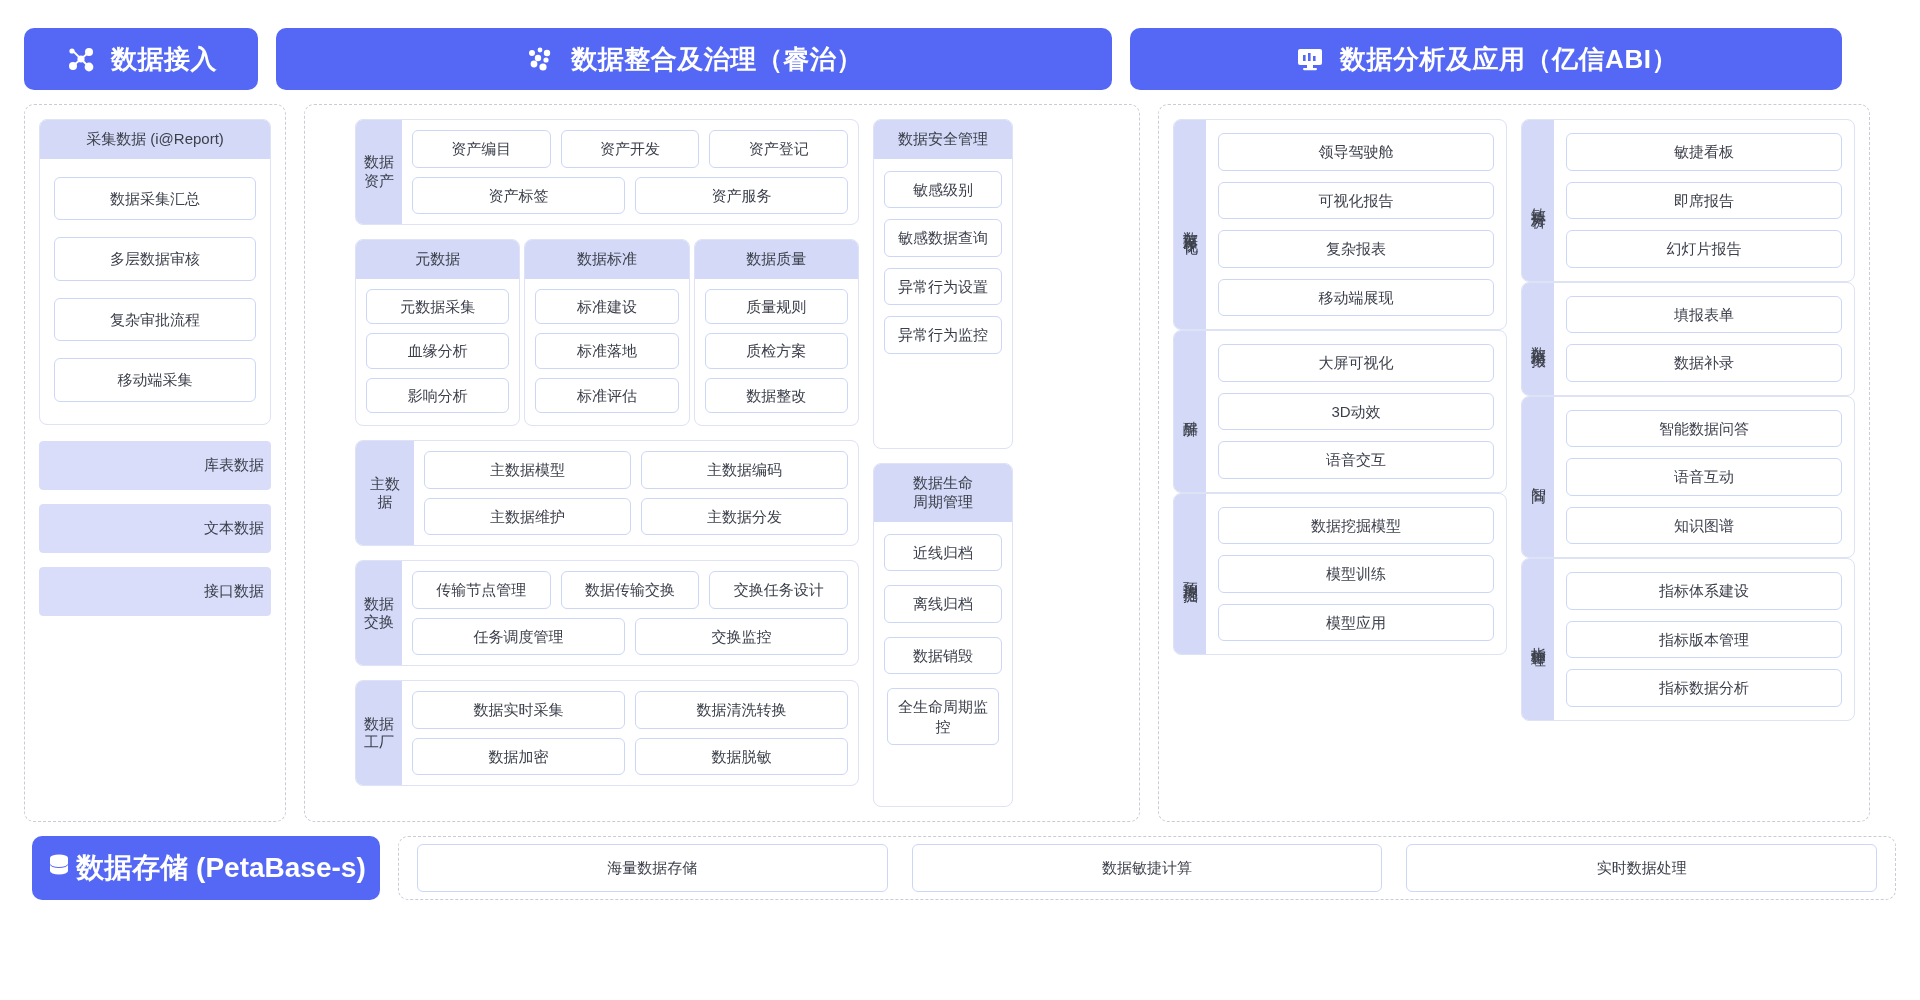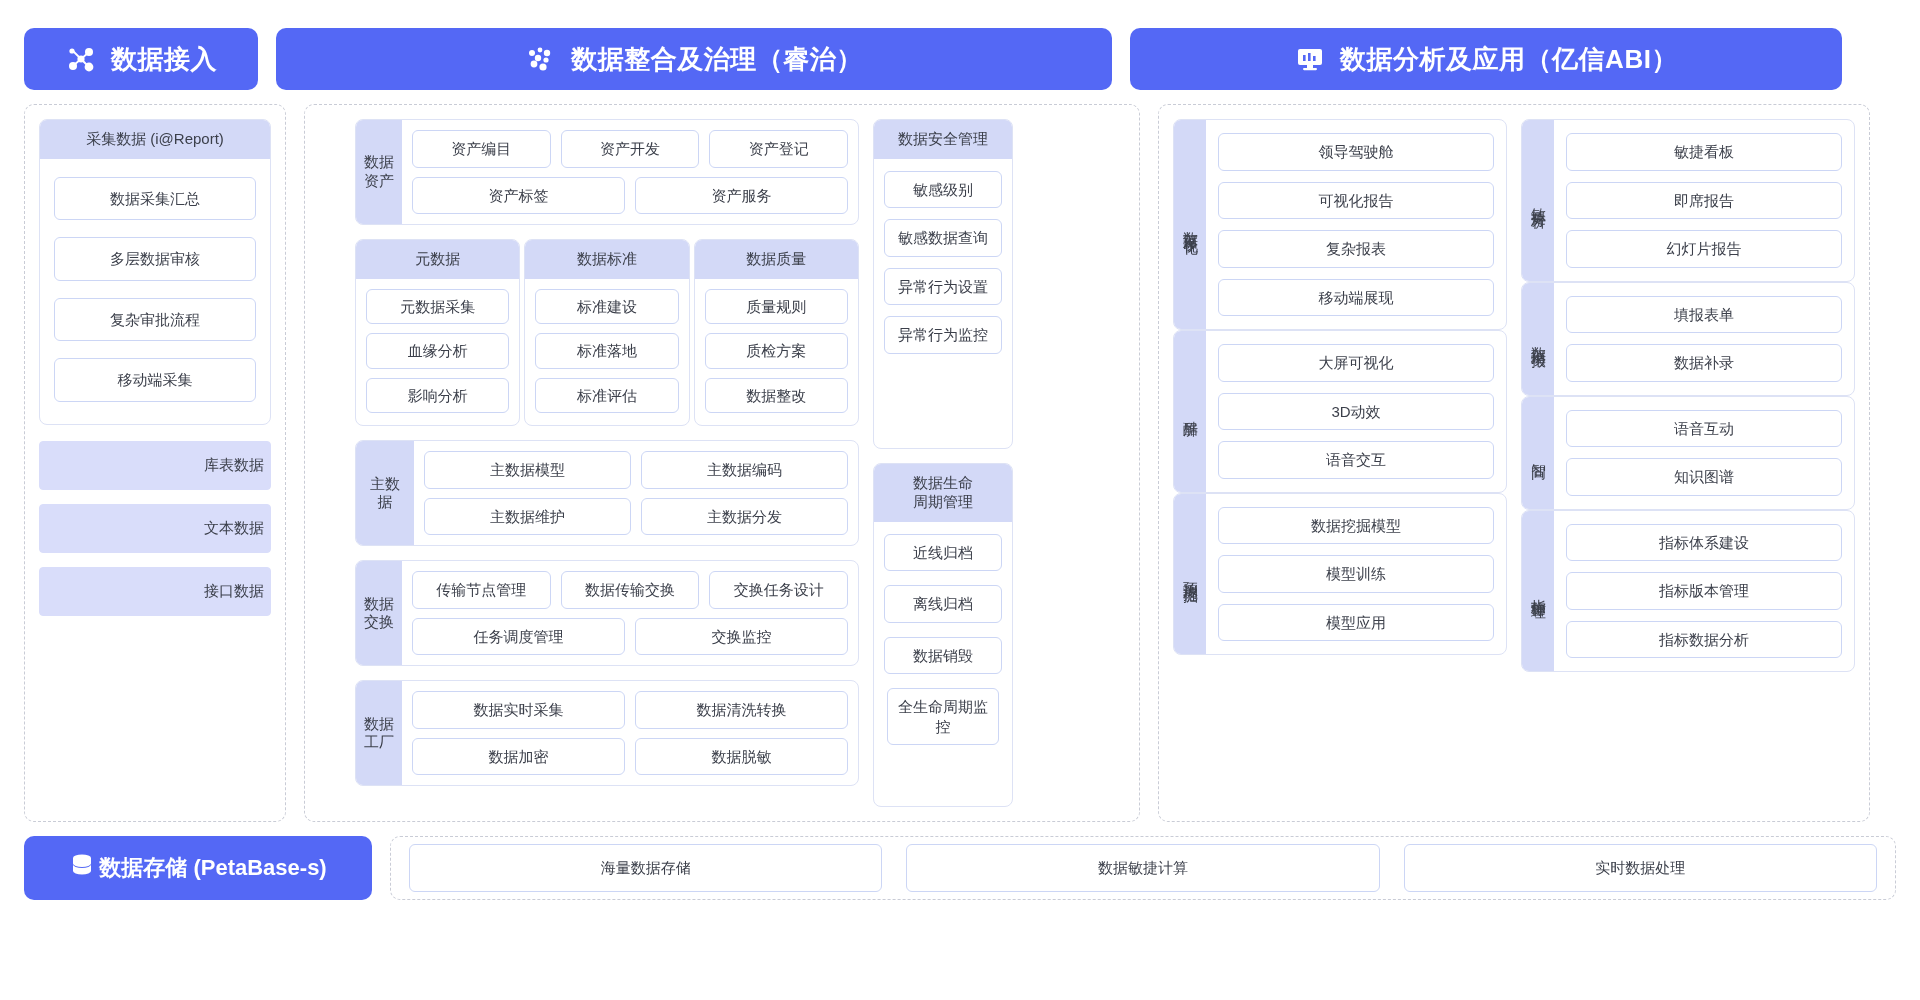--- a/index.html
+++ b/index.html
@@ -86,21 +86,21 @@
   
   .r-col { flex: 1; display: flex; flex-direction: column; }
   .r-col .sidecard { flex: 0 0 auto; }
   .r-col .side-body { gap: 11px; padding: 13px 12px; }
 
   
   .bottom { display: flex; gap: 18px; margin-top: 14px; align-items: stretch; }
   .store-pill {
     width: 348px; height: 64px; background: #5468f5; color: #fff;
     border-radius: 10px; display: flex; align-items: center; justify-content: center; gap: 4px;
-    font-size: 22px; font-weight: 700;
+    font-size: 28px; font-weight: 700; margin-left: 8px;
   }
   .store-rest {
     flex: 1; border: 1px dashed #c9ccd6; border-radius: 10px;
     display: flex; align-items: center; gap: 24px; padding: 10px 18px; height: 64px;
   }
   .store-rest .chip { flex: 1; padding: 13px 6px; font-size: 15px; }
 </style>
 </head>
 <body>
 
@@ -327,20 +327,21 @@
         <div class="sidecard">
           <div class="side-label vert">数据填报</div>
           <div class="side-body">
             <div class="chip">填报表单</div>
             <div class="chip">数据补录</div>
           </div>
         </div>
         <div class="sidecard">
           <div class="side-label vert">智问</div>
           <div class="side-body">
+            <div class="chip">智能数据问答</div>
             <div class="chip">语音互动</div>
             <div class="chip">知识图谱</div>
           </div>
         </div>
         <div class="sidecard">
           <div class="side-label vert">指标管理</div>
           <div class="side-body">
             <div class="chip">指标体系建设</div>
             <div class="chip">指标版本管理</div>
             <div class="chip">指标数据分析</div>

